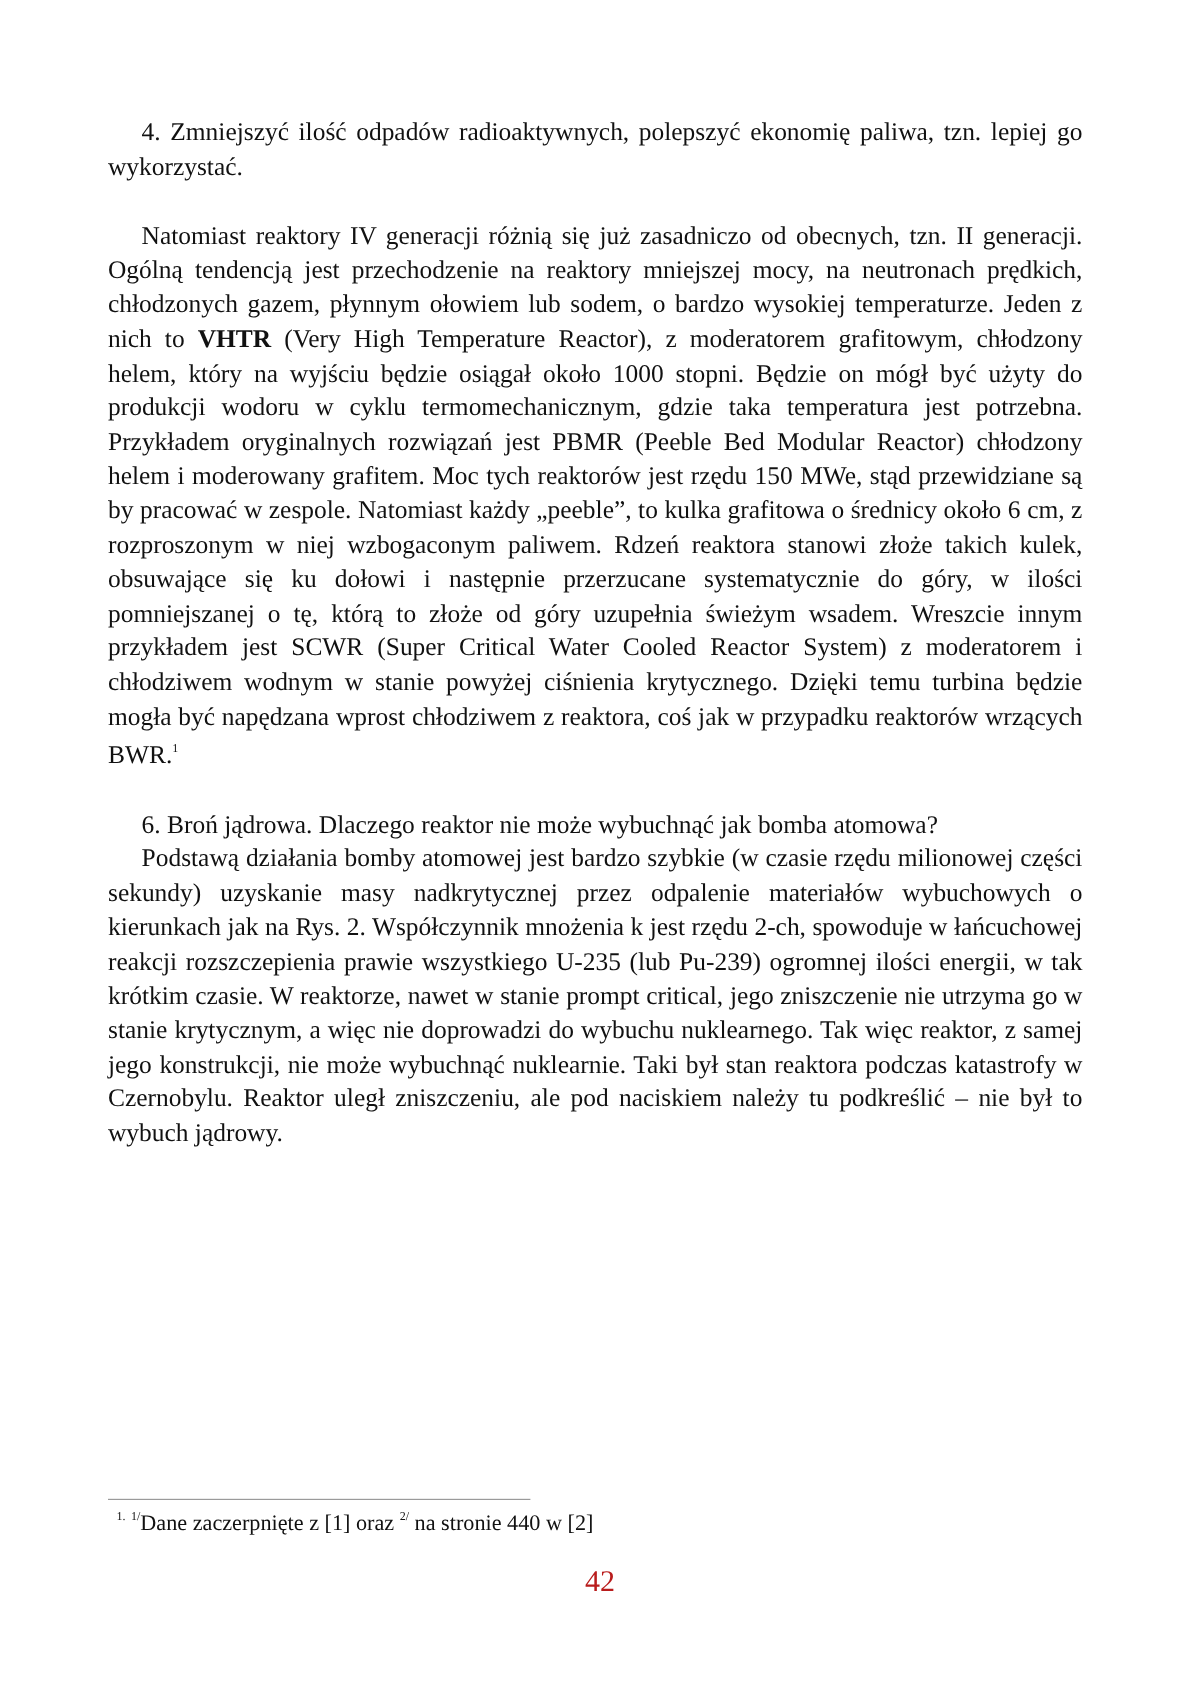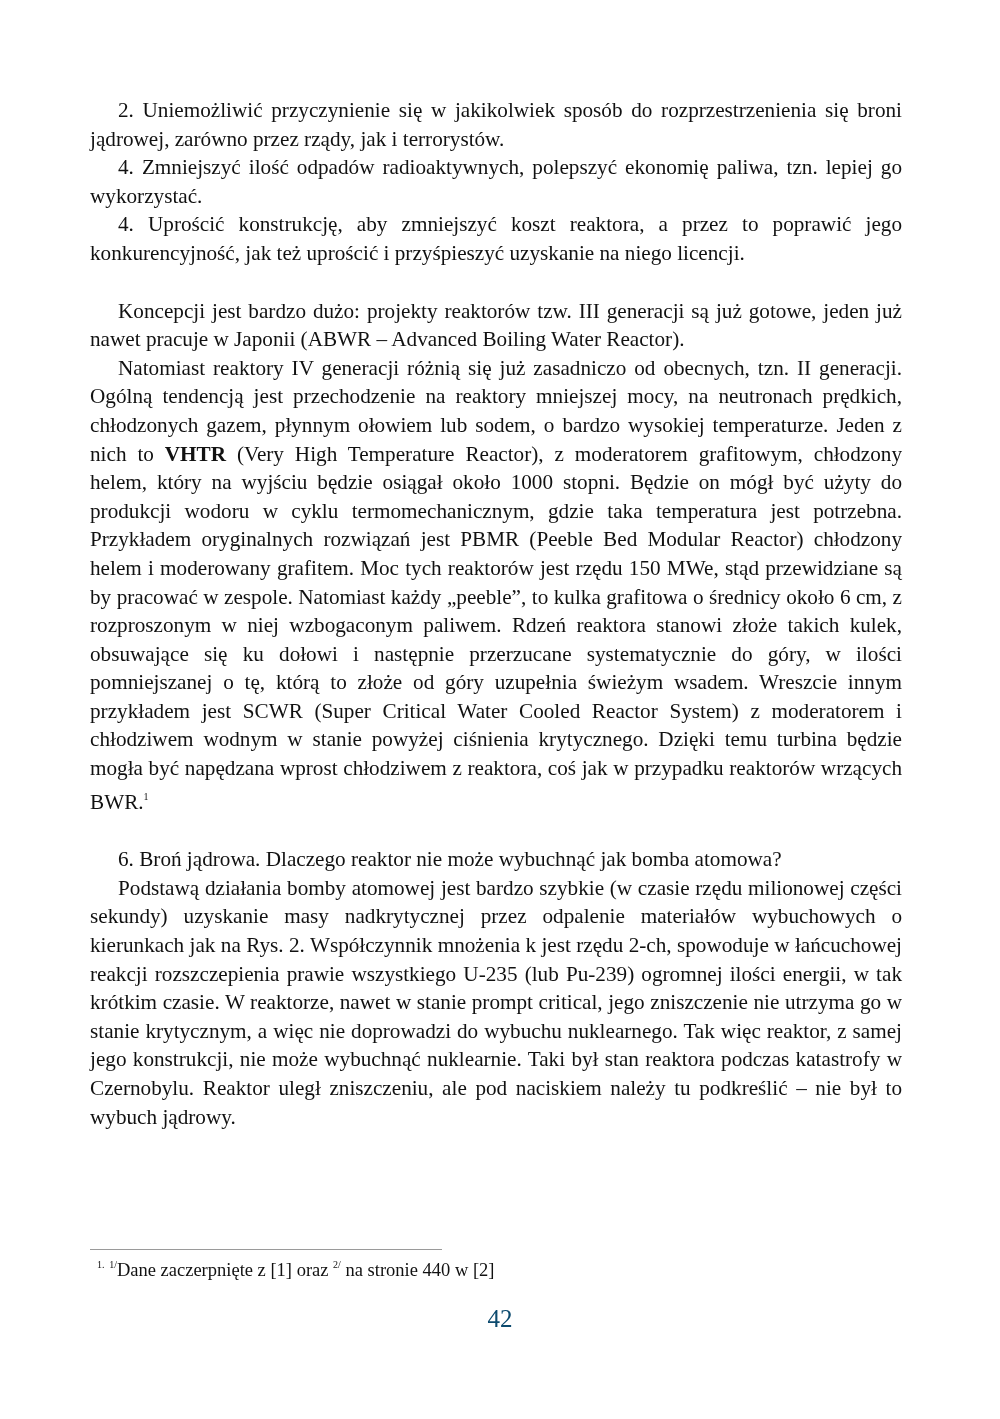--- a/index.html
+++ b/index.html
@@ -16,33 +16,30 @@
       position: absolute; left: 90px; top: 1249px; width: 352px; height: 0;
       border-top: 1px solid #9a9a9a;
     }
     .footnote {
       position: absolute; left: 97px; top: 1259px;
       font-family: "Liberation Serif", serif; font-size: 18.5px; color: #111111; white-space: nowrap;
     }
     .footnote sup { font-size: 10px; vertical-align: 8px; }
     .pagenum {
       position: absolute; left: 0; width: 1000px; top: 1305px; text-align: center;
-      font-family: "Liberation Serif", serif; font-size: 25px; color: #0c4a6e;
+      font-family: "Liberation Serif", serif; font-size: 25px; color: #b91c1c;
     }
     sup.fn { font-size: 10px; vertical-align: 9px; }
   </style>
 </head>
 <body>
 
 <div class="page">
-  <p>2. Uniemożliwić przyczynienie się w jakikolwiek sposób do rozprzestrzenienia się broni jądrowej, zarówno przez rządy, jak i terrorystów.</p>
   <p>4. Zmniejszyć ilość odpadów radioaktywnych, polepszyć ekonomię paliwa, tzn. lepiej go wykorzystać.</p>
-  <p>4. Uprościć konstrukcję, aby zmniejszyć koszt reaktora, a przez to poprawić jego konkurencyjność, jak też uprościć i przyśpieszyć uzyskanie na niego licencji.</p>
   <div class="gap"></div>
-  <p>Koncepcji jest bardzo dużo: projekty reaktorów tzw. III generacji są już gotowe, jeden już nawet pracuje w Japonii (ABWR – Advanced Boiling Water Reactor).</p>
   <p><span>Natomiast reaktory IV generacji różnią się już zasadniczo od obecnych, tzn. II generacji. Ogólną tendencją jest przechodzenie na reaktory mniejszej mocy, na neutronach prędkich, chłodzonych gazem, płynnym ołowiem lub sodem, o bardzo wysokiej temperaturze. Jeden z nich to </span><b>VHTR</b><span> (Very High Temperature Reactor), z moderatorem grafitowym, chłodzony helem, który na wyjściu będzie osiągał około 1000 stopni. Będzie on mógł być użyty do produkcji wodoru w cyklu termomechanicznym, gdzie taka temperatura jest potrzebna. Przykładem oryginalnych rozwiązań jest PBMR (Peeble Bed Modular Reactor) chłodzony helem i moderowany grafitem. Moc tych reaktorów jest rzędu 150 MWe, stąd przewidziane są by pracować w zespole. Natomiast każdy „peeble”, to kulka grafitowa o średnicy około 6 cm, z rozproszonym w niej wzbogaconym paliwem. Rdzeń reaktora stanowi złoże takich kulek, obsuwające się ku dołowi i następnie przerzucane systematycznie do góry, w ilości pomniejszanej o tę, którą to złoże od góry uzupełnia świeżym wsadem. Wreszcie innym przykładem jest SCWR (Super Critical Water Cooled Reactor System) z moderatorem i chłodziwem wodnym w stanie powyżej ciśnienia krytycznego. Dzięki temu turbina będzie mogła być napędzana wprost chłodziwem z reaktora, coś jak w przypadku reaktorów wrzących BWR.</span><sup class="fn">1</sup></p>
   <div class="gap"></div>
   <p class="heading">6. Broń jądrowa. Dlaczego reaktor nie może wybuchnąć jak bomba atomowa?</p>
   <p>Podstawą działania bomby atomowej jest bardzo szybkie (w czasie rzędu milionowej części sekundy) uzyskanie masy nadkrytycznej przez odpalenie materiałów wybuchowych o kierunkach jak na Rys. 2. Współczynnik mnożenia k jest rzędu 2-ch, spowoduje w łańcuchowej reakcji rozszczepienia prawie wszystkiego U-235 (lub Pu-239) ogromnej ilości energii, w tak krótkim czasie. W reaktorze, nawet w stanie prompt critical, jego zniszczenie nie utrzyma go w stanie krytycznym, a więc nie doprowadzi do wybuchu nuklearnego. Tak więc reaktor, z samej jego konstrukcji, nie może wybuchnąć nuklearnie. Taki był stan reaktora podczas katastrofy w Czernobylu. Reaktor uległ zniszczeniu, ale pod naciskiem należy tu podkreślić – nie był to wybuch jądrowy.</p>
 </div>
 
 <div class="footnote-rule"></div>
 <div class="footnote"><sup>1.</sup> <sup>1/</sup><span>Dane zaczerpnięte z [1] oraz </span><sup>2/</sup><span> na stronie 440 w [2]</span></div>
 
 <div class="pagenum">42</div>

